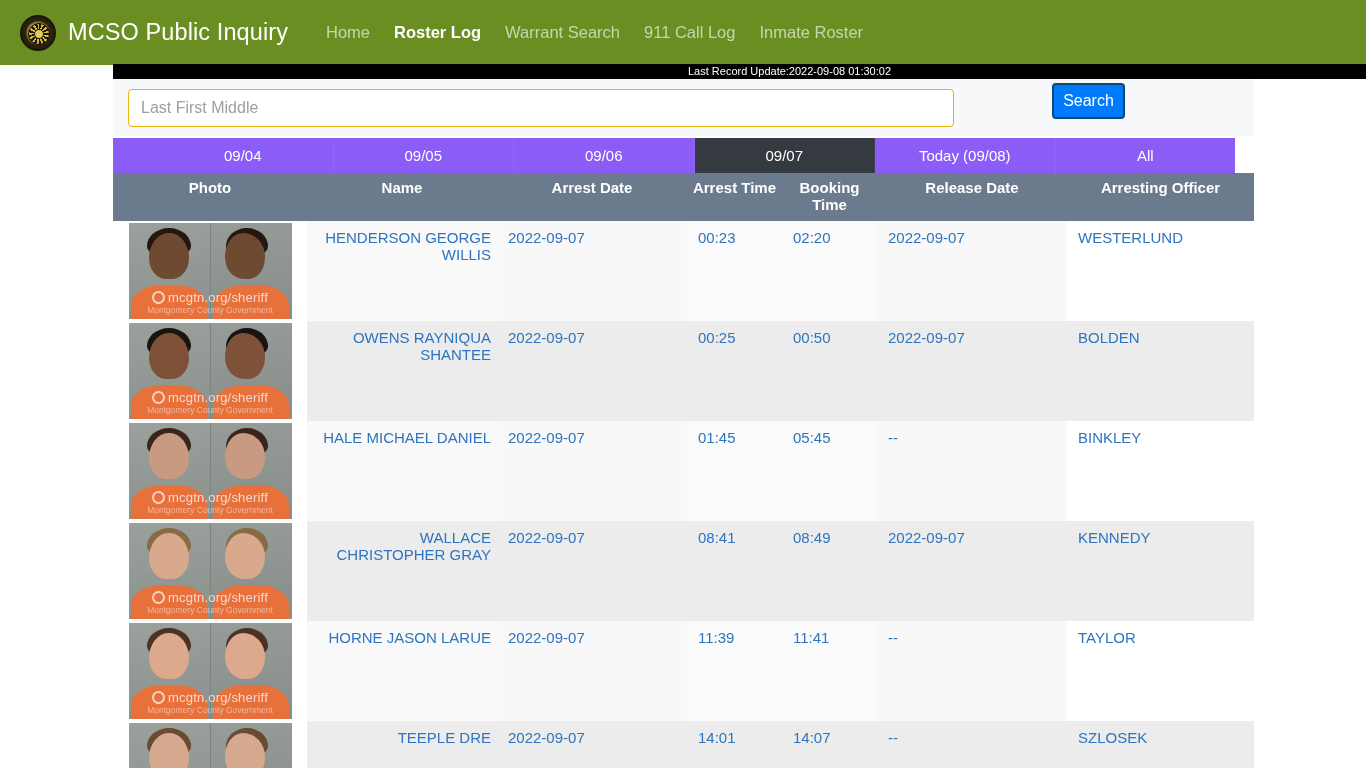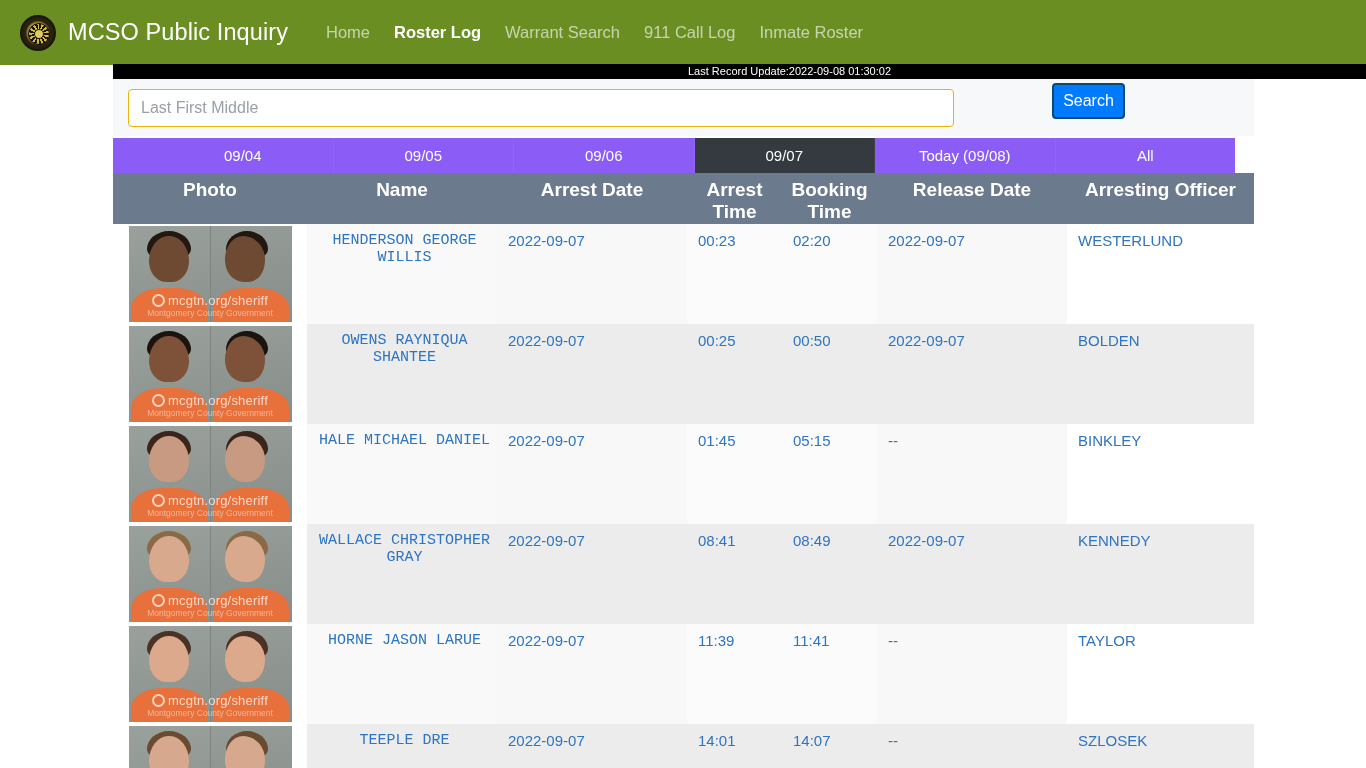--- a/index.html
+++ b/index.html
@@ -150,40 +150,40 @@
   table.booking {
     width: 1141px;
     border-collapse: collapse;
     table-layout: fixed;
     font-size: 15px;
   }
   table.booking thead th {
     background: #6c7a8d;
     color: #ffffff;
     font-weight: bold;
-    font-size: 19px;
+    font-size: 15px;
     text-align: center;
     height: 48px;
     vertical-align: top;
     padding-top: 6px;
     border: none;
   }
   table.booking tbody td {
     height: 100px;
     vertical-align: top;
     padding: 8px 6px 0 6px;
     color: #2e74c0;
     font-size: 15px;
     border: none;
     text-align: center;
     background: #ffffff;
   }
   table.booking tbody tr:nth-child(even) td { background: #ececec; }
   table.booking tbody tr td.c-photo { padding: 0; background: transparent !important; }
-  table.booking tbody td.c-name { text-align: center; padding-left: 11px; font-family: Liberation Mono, monospace; }
+  table.booking tbody td.c-name { text-align: right; padding-left: 11px; }
   table.booking tbody td.c-arrestdate,
   table.booking tbody td.c-arresttime,
   table.booking tbody td.c-bookingtime { text-align: left; padding-left: 11px; }
   table.booking tbody td.c-releasedate,
   table.booking tbody td.c-officer { text-align: left; padding-left: 11px; }
   
   table.booking tbody tr:nth-child(odd) td.c-arresttime,
   table.booking tbody tr:nth-child(odd) td.c-bookingtime { background: #fbfbfb; }
   table.booking tbody tr:nth-child(odd) td.c-arrestdate { background: #f8f8f8; }
   table.booking tbody tr:nth-child(odd) td.c-releasedate { background: #f8f8f8; }
@@ -372,21 +372,21 @@
                 <div class="hair side-pose" style="background:#3a241b"></div>
                 <div class="head side-pose" style="background:#c99a82"></div>
               </div>
               <div class="watermark"><span class="seal"></span><span>mcgtn.org/sheriff</span></div>
               <div class="watermark2">Montgomery County Government</div>
             </div>
           </td>
           <td class="c-name"><a class="cell-link">HALE MICHAEL DANIEL</a></td>
           <td class="c-arrestdate"><a class="cell-link">2022-09-07</a></td>
           <td class="c-arresttime"><a class="cell-link">01:45</a></td>
-          <td class="c-bookingtime"><a class="cell-link">05:15</a></td>
+          <td class="c-bookingtime"><a class="cell-link">05:45</a></td>
           <td class="c-releasedate"><a class="cell-link">--</a></td>
           <td class="c-officer"><a class="cell-link">BINKLEY</a></td>
         </tr>
         <tr>
           <td class="c-photo">
             <div class="mugshot">
               <div class="mug-half front">
                 <div class="body" style="background:#e8703a"></div>
                 <div class="hair" style="background:#8a6a44"></div>
                 <div class="head" style="background:#d8a98d"></div>

